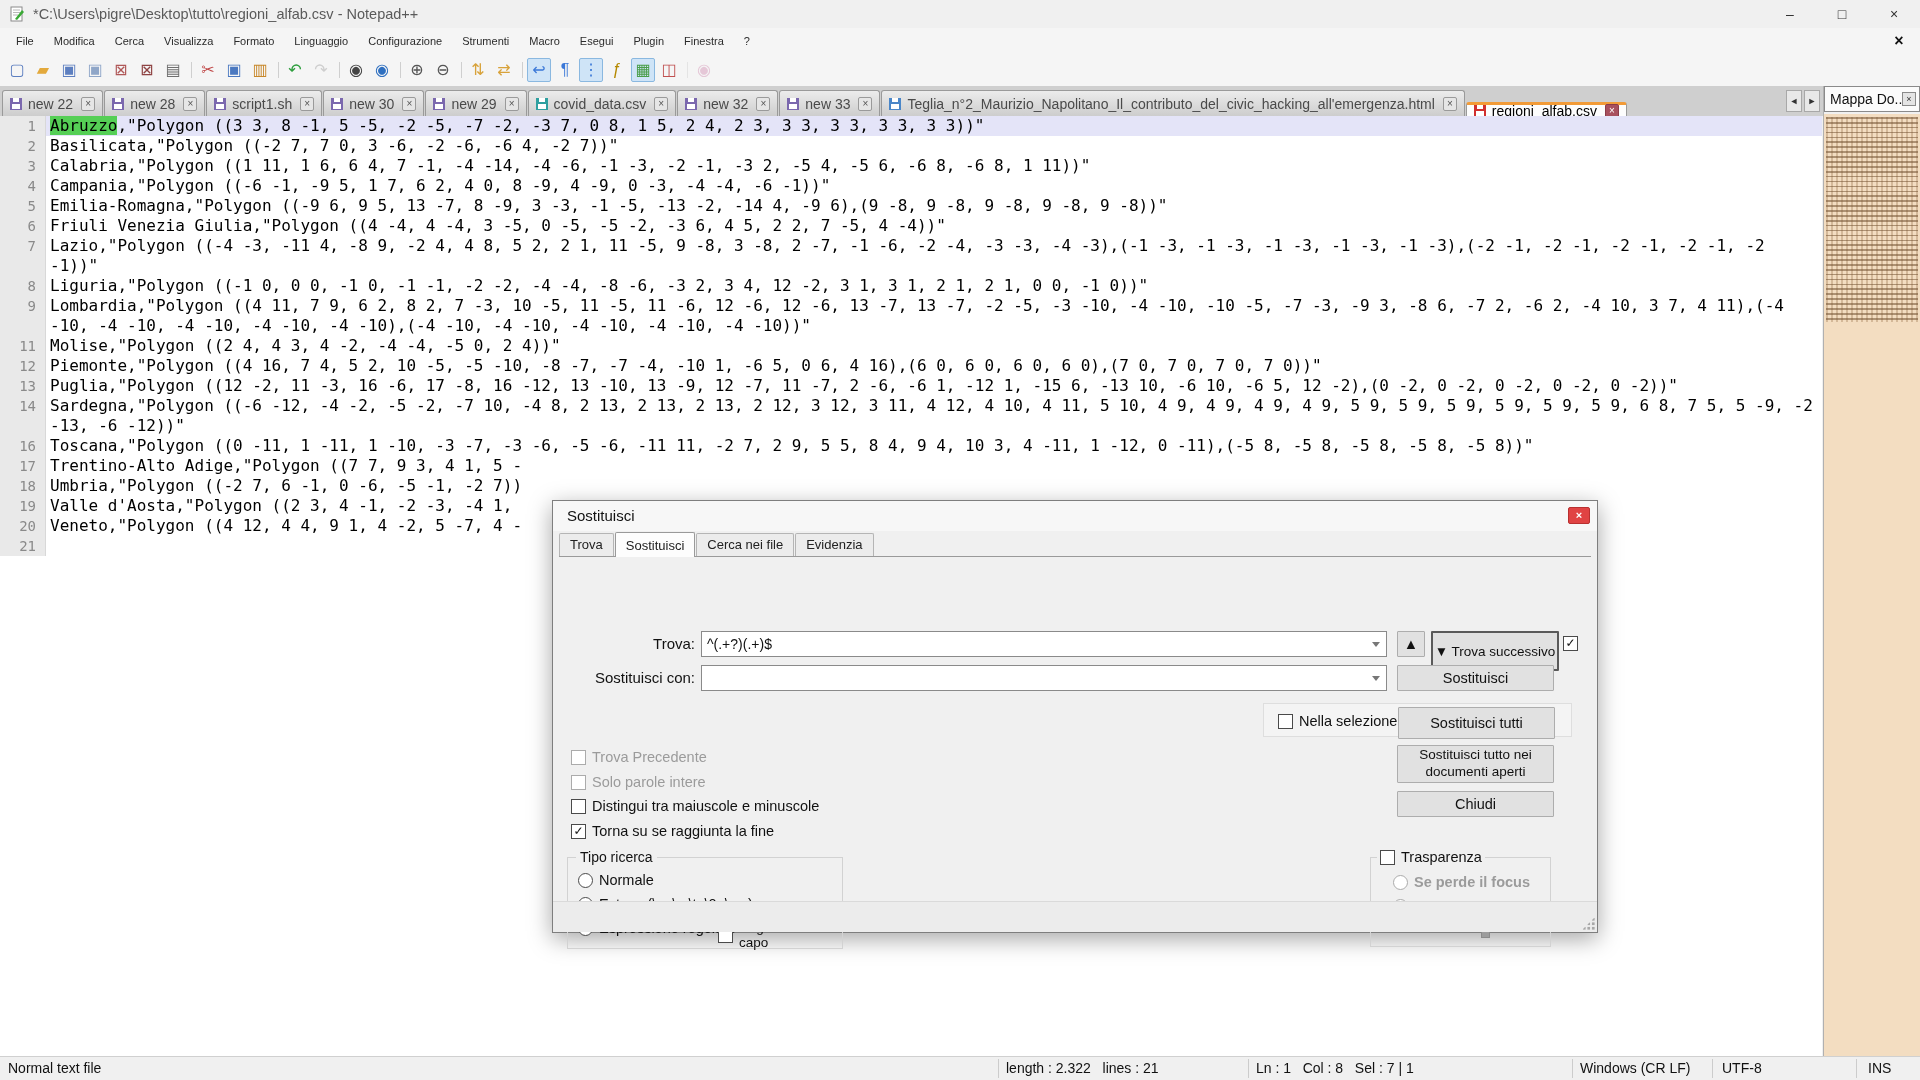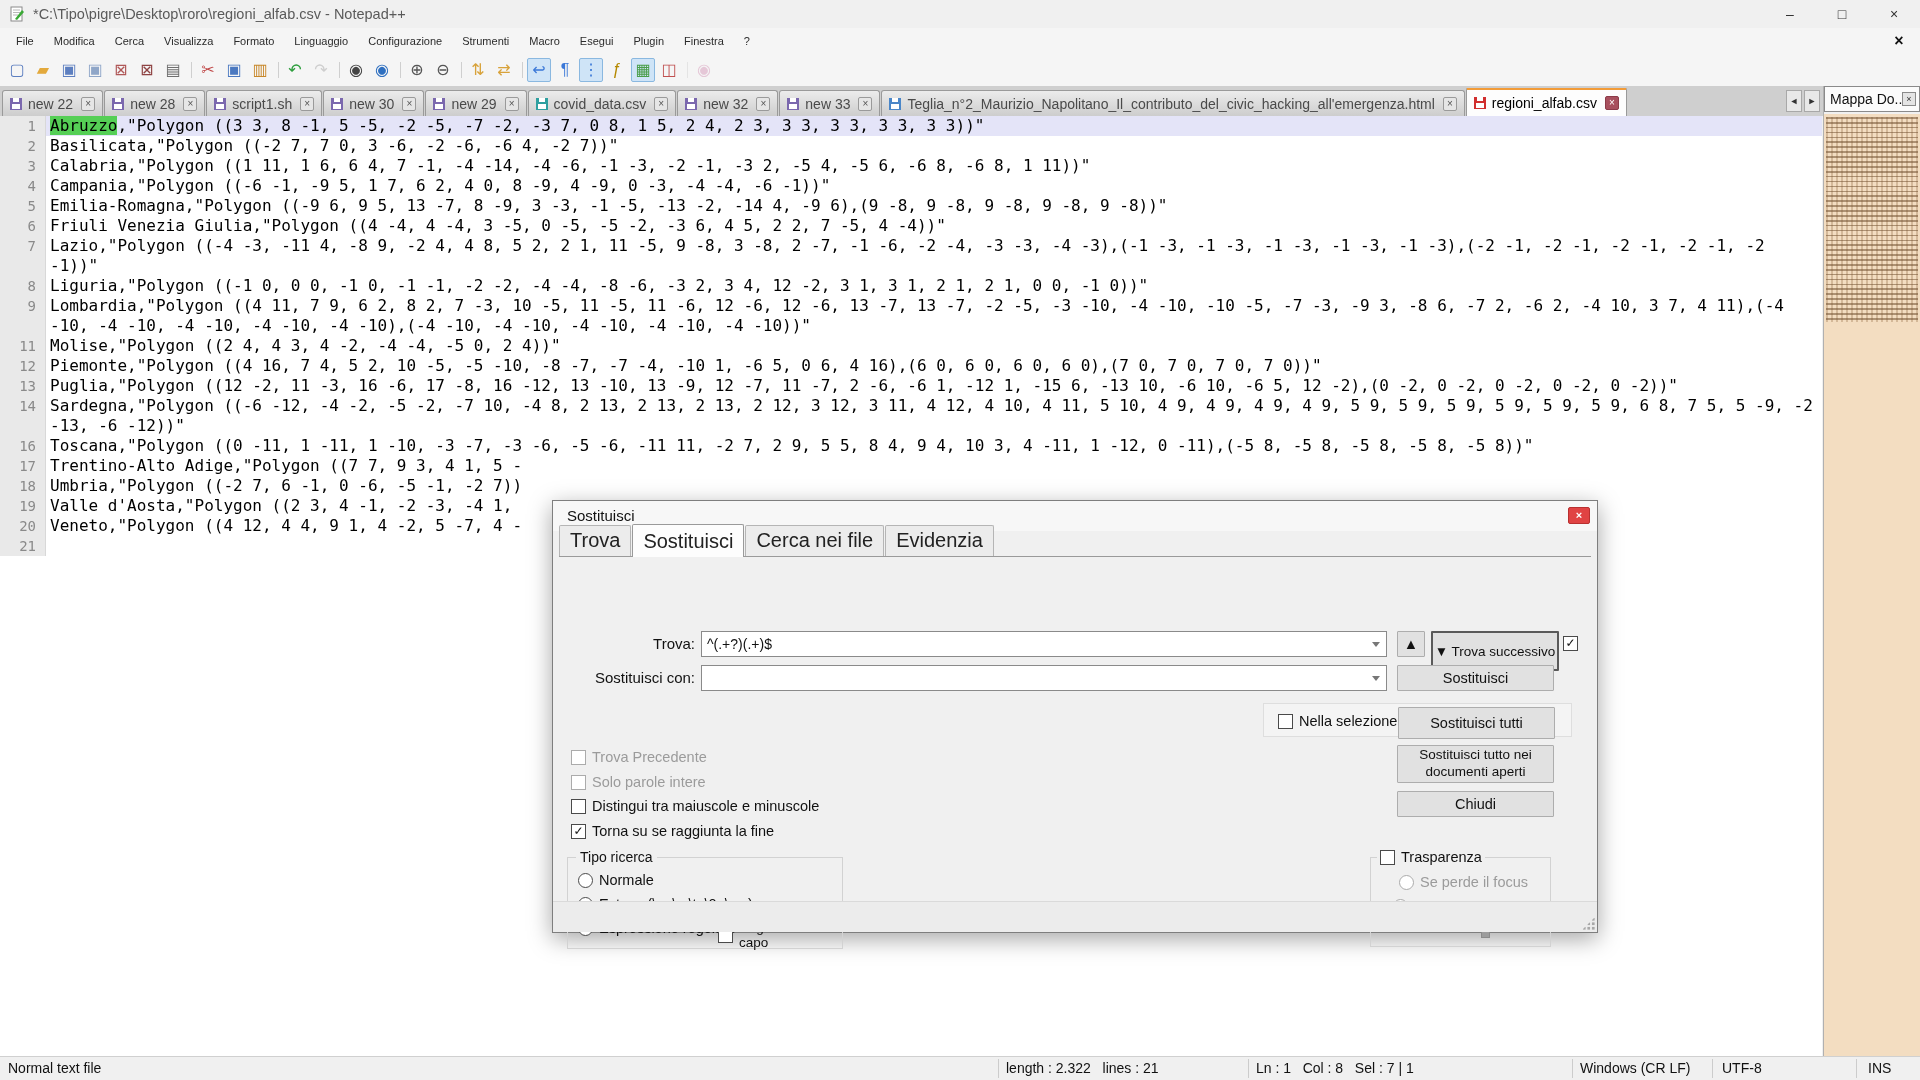--- a/index.html
+++ b/index.html
@@ -25,21 +25,21 @@
   .tbtn.sep::before { content:""; position:absolute; left:-6px; top:3px; bottom:3px; width:1px; background:#cfcfcf; }
   .tbtn.pressed { background:#cfe4f7; border-color:#8ab8e0; }
   .tbtn.disabled { opacity:.42; }
   .tglyph { font-size:16px; line-height:1; }
 
   
   .tabbar { position:absolute; left:0; top:86px; width:1920px; height:30px; background:#cfcfcf; }
   .tabs { position:absolute; left:2px; top:2px; right:140px; height:28px; display:flex; overflow:hidden; align-items:flex-end; }
   .tab { height:26px; display:inline-flex; align-items:center; padding:0 7px; background:linear-gradient(#ececec,#cdcdcd); border:1px solid #9a9a9a; border-bottom:none; border-radius:3px 3px 0 0; margin-right:1px; white-space:nowrap; position:relative; }
   .tab-label { font-size:14px; color:#4a4a4a; margin:0 2px; }
-  .tab.active { background:#fdfdfd; height:29px; border-top:3px solid #f29b38; }
+  .tab.active { background:#fdfdfd; height:14px; border-top:3px solid #f29b38; }
   .tab.active .tab-label { color:#000; }
   .floppy { width:12px; height:12px; background:var(--c,#5b6ee1); position:relative; margin-right:4px; flex:0 0 auto; }
   .floppy::before { content:""; position:absolute; top:0; left:3px; right:3px; height:4px; background:#ffffff; }
   .floppy::after { content:""; position:absolute; bottom:1px; left:2px; right:2px; height:5px; background:#ffffff; }
   .tab-close { width:14px; height:14px; margin-left:6px; border:1px solid #9a9a9a; background:#e6e6e6; color:#555; font-size:10px; line-height:12px; text-align:center; border-radius:2px; }
   .tab.active .tab-close { background:#a8505e; border-color:#8c3b49; color:#fff; }
   .tab-scroll { position:absolute; right:100px; top:4px; display:flex; gap:2px; }
   .tab-scroll-btn { width:16px; height:22px; background:#e8e8e8; border:1px solid #a8a8a8; font-size:9px; color:#333; display:flex; align-items:center; justify-content:center; }
 
   
@@ -62,21 +62,21 @@
   .eline.current .lt { background:#e4e4f8; }
   .hl { background:#55cf55; }
   .gutter-fill { position:absolute; left:0; top:0; bottom:0; width:46px; background:#e9e9e9; border-right:1px solid #d8d8d8; z-index:-1; }
 
   
   .dialog { position:absolute; left:552px; top:500px; width:1046px; height:433px; background:#f0f0f0; border:1px solid #7e7e7e; box-shadow:0 6px 22px rgba(0,0,0,.35); }
   .dlg-title { position:absolute; left:0; top:0; right:0; height:30px; background:#f7f7f7; }
   .dlg-title-text { position:absolute; left:14px; top:6px; font-size:15px; color:#111; }
   .dlg-close { position:absolute; right:7px; top:6px; width:22px; height:17px; background:#e04343; border:1px solid #b83030; border-radius:2px; color:#fff; font-size:11px; line-height:15px; text-align:center; font-weight:bold; }
   .dlg-tabs { position:absolute; left:6px; top:31px; right:6px; height:25px; border-bottom:1px solid #9a9a9a; display:flex; align-items:flex-end; }
-  .dlg-tab { padding:3px 10px 4px; font-size:20px; color:#222; border:1px solid #b5b5b5; border-bottom:none; background:#ececec; margin-right:1px; border-radius:2px 2px 0 0; }
+  .dlg-tab { padding:3px 10px 4px; font-size:13px; color:#222; border:1px solid #b5b5b5; border-bottom:none; background:#ececec; margin-right:1px; border-radius:2px 2px 0 0; }
   .dlg-tab.active { background:#fdfdfd; position:relative; top:1px; padding-top:5px; border-color:#9a9a9a; }
   .dlg-body { position:absolute; left:0; top:56px; right:0; bottom:0; }
   .dlg-label { position:absolute; font-size:15px; color:#111; text-align:right; }
   .combo { position:absolute; height:26px; background:#fff; border:1px solid #8a8a8a; font-size:14px; color:#111; line-height:24px; padding:0 20px 0 5px; white-space:nowrap; overflow:hidden; }
   .combo-arrow { position:absolute; right:6px; top:10px; width:0; height:0; border-left:4px solid transparent; border-right:4px solid transparent; border-top:5px solid #777; }
   .btn { position:absolute; background:#e1e1e1; border:1px solid #adadad; font-size:14.5px; color:#111; display:flex; align-items:center; justify-content:center; text-align:center; border-radius:1px; }
   .btn.default { border:2px solid #5a5a5a; }
   .checkrow { position:absolute; display:flex; align-items:center; gap:6px; font-size:14.5px; color:#111; }
   .checkrow.disabled { color:#9b9b9b; }
   .cbox { width:15px; height:15px; border:1px solid #4a4a4a; background:#fff; flex:0 0 auto; text-align:center; line-height:13px; font-size:12px; color:#111; }
@@ -101,21 +101,21 @@
 </style>
 </head>
 <body>
 
 <div class="titlebar">
   <svg class="app-icon" viewBox="0 0 16 16">
     <rect x="2" y="1" width="11" height="14" fill="#ffffff" stroke="#8a8a8a"></rect>
     <path d="M4 4 h7 M4 6.5 h7 M4 9 h5" stroke="#b8b8b8" stroke-width="1"></path>
     <path d="M6 13 L13 4 L15 6 L8 14 Z" fill="#39a935"></path>
   </svg>
-  <span class="title-text">*C:\Tipo\pigre\Desktop\roro\regioni_alfab.csv - Notepad++</span>
+  <span class="title-text">*C:\Users\pigre\Desktop\tutto\regioni_alfab.csv - Notepad++</span>
   <div class="win-controls">
     <div class="win-btn">
         <span>–</span>
       </div>
     <div class="win-btn">
         <span>□</span>
       </div>
     <div class="win-btn">
         <span>×</span>
       </div>
@@ -452,21 +452,21 @@
         <span class="cbox"></span>
         <span>. significa 'a capo</span>
       </div>
     </div>
 
     <div class="groupbox" style="left:817px; top:300px; width:181px; height:90px;">
       <div class="checkrow" style="left:6px; top:-9px; background:#f0f0f0; padding:0 3px;">
         <span class="cbox"></span>
         <span>Trasparenza</span>
       </div>
-      <div class="checkrow disabled" style="left:28px; top:16px;">
+      <div class="checkrow disabled" style="left:22px; top:16px;font-weight:bold;">
         <span class="rdo"></span>
         <span>Se perde il focus</span>
       </div>
       <div class="checkrow disabled" style="left:22px; top:40px;">
         <span class="rdo"></span>
         <span>Sempre</span>
       </div>
       <div class="slider-track" style="left:22px; top:70px; width:134px;">
         <span class="slider-thumb" style="left:88px;"></span>
       </div>

